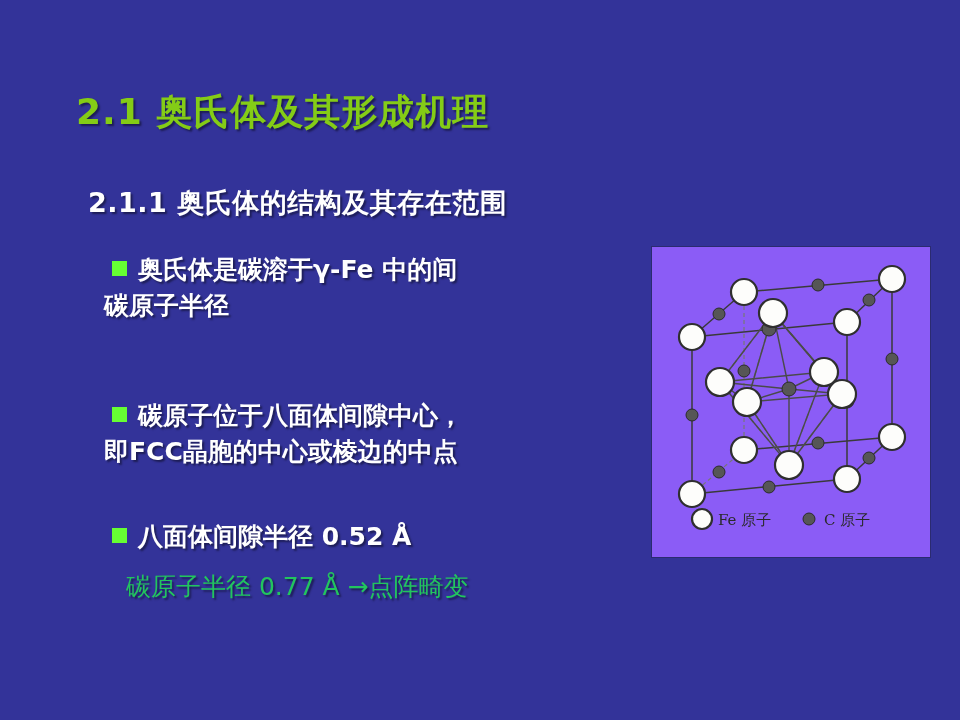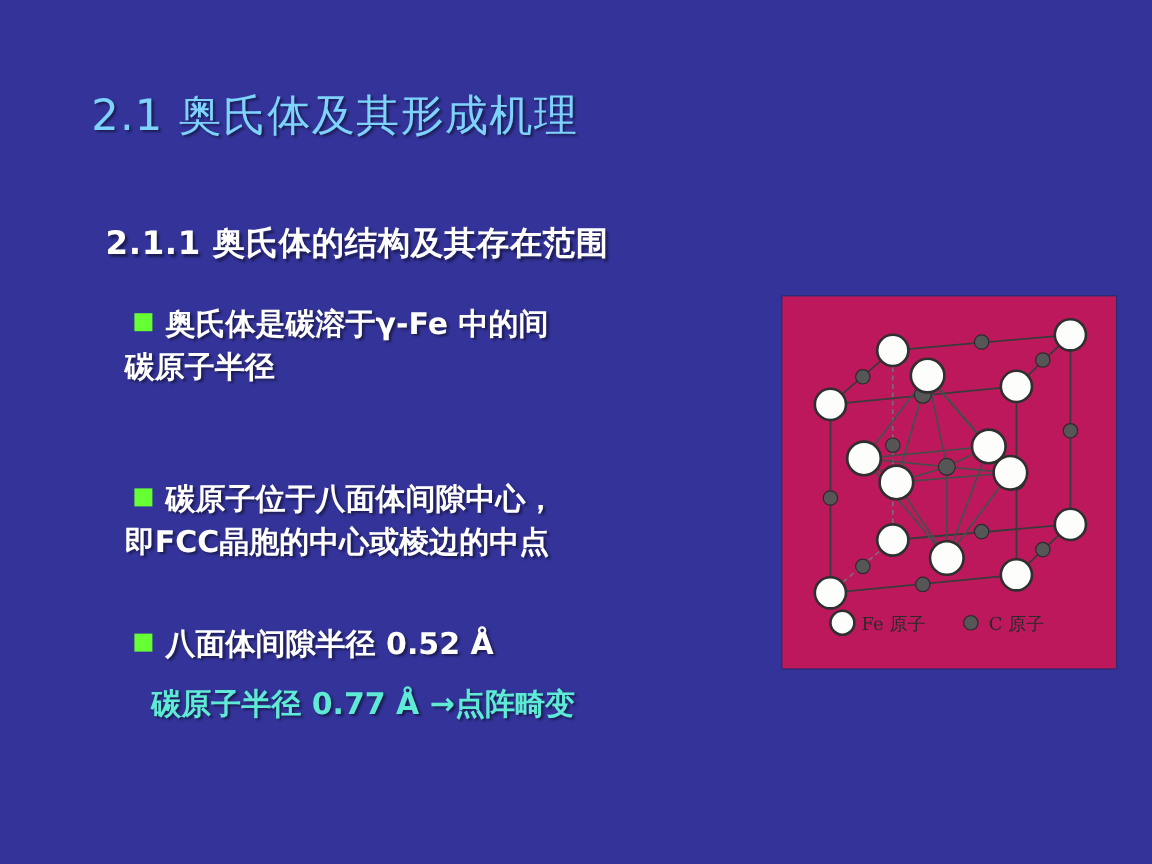--- a/index.html
+++ b/index.html
@@ -17,24 +17,24 @@
   .slide {
     position: relative;
     width: 960px;
     height: 720px;
     background: #333399;
   }
   
   .slide-title {
     position: absolute;
     left: 76px;
-    top: 72px;
+    top: 88px;
     font-size: 36px;
-    font-weight: normal;
-    color: #7dd3fc;
+    font-weight: bold;
+    color: #84cc16;
     letter-spacing: 1px;
     white-space: nowrap;
     text-shadow: 2px 2px 2px rgba(0,0,0,0.45);
   }
   .slide-subtitle {
     position: absolute;
     left: 88px;
     top: 185px;
     font-size: 27px;
     font-weight: bold;
@@ -64,37 +64,37 @@
   .marker {
     display: inline-block;
     width: 15px;
     height: 15px;
     background: #66ff33;
     vertical-align: 2px;
     margin-right: 11px;
     margin-left: 8px;
   }
   .plain-line {
-    color: #5eead4;
+    color: #22c55e;
     font-size: 25px;
-    font-weight: bold;
+    font-weight: normal;
     line-height: 1.42;
     margin-top: 14px;
     margin-left: 22px;
     text-shadow: 2px 2px 2px rgba(0,0,0,0.45);
   }
   .nowrap { white-space: nowrap; }
   
   .figure-panel {
     position: absolute;
     left: 652px;
     top: 247px;
     width: 278px;
     height: 310px;
-    background: #be185d;
+    background: #8b5cf6;
     box-shadow: 0 0 0 1px #2b2b70;
   }
   .figure-panel svg {
     display: block;
     width: 278px;
     height: 310px;
   }
   .figure-caption {
     position: absolute;
     left: 646px;

